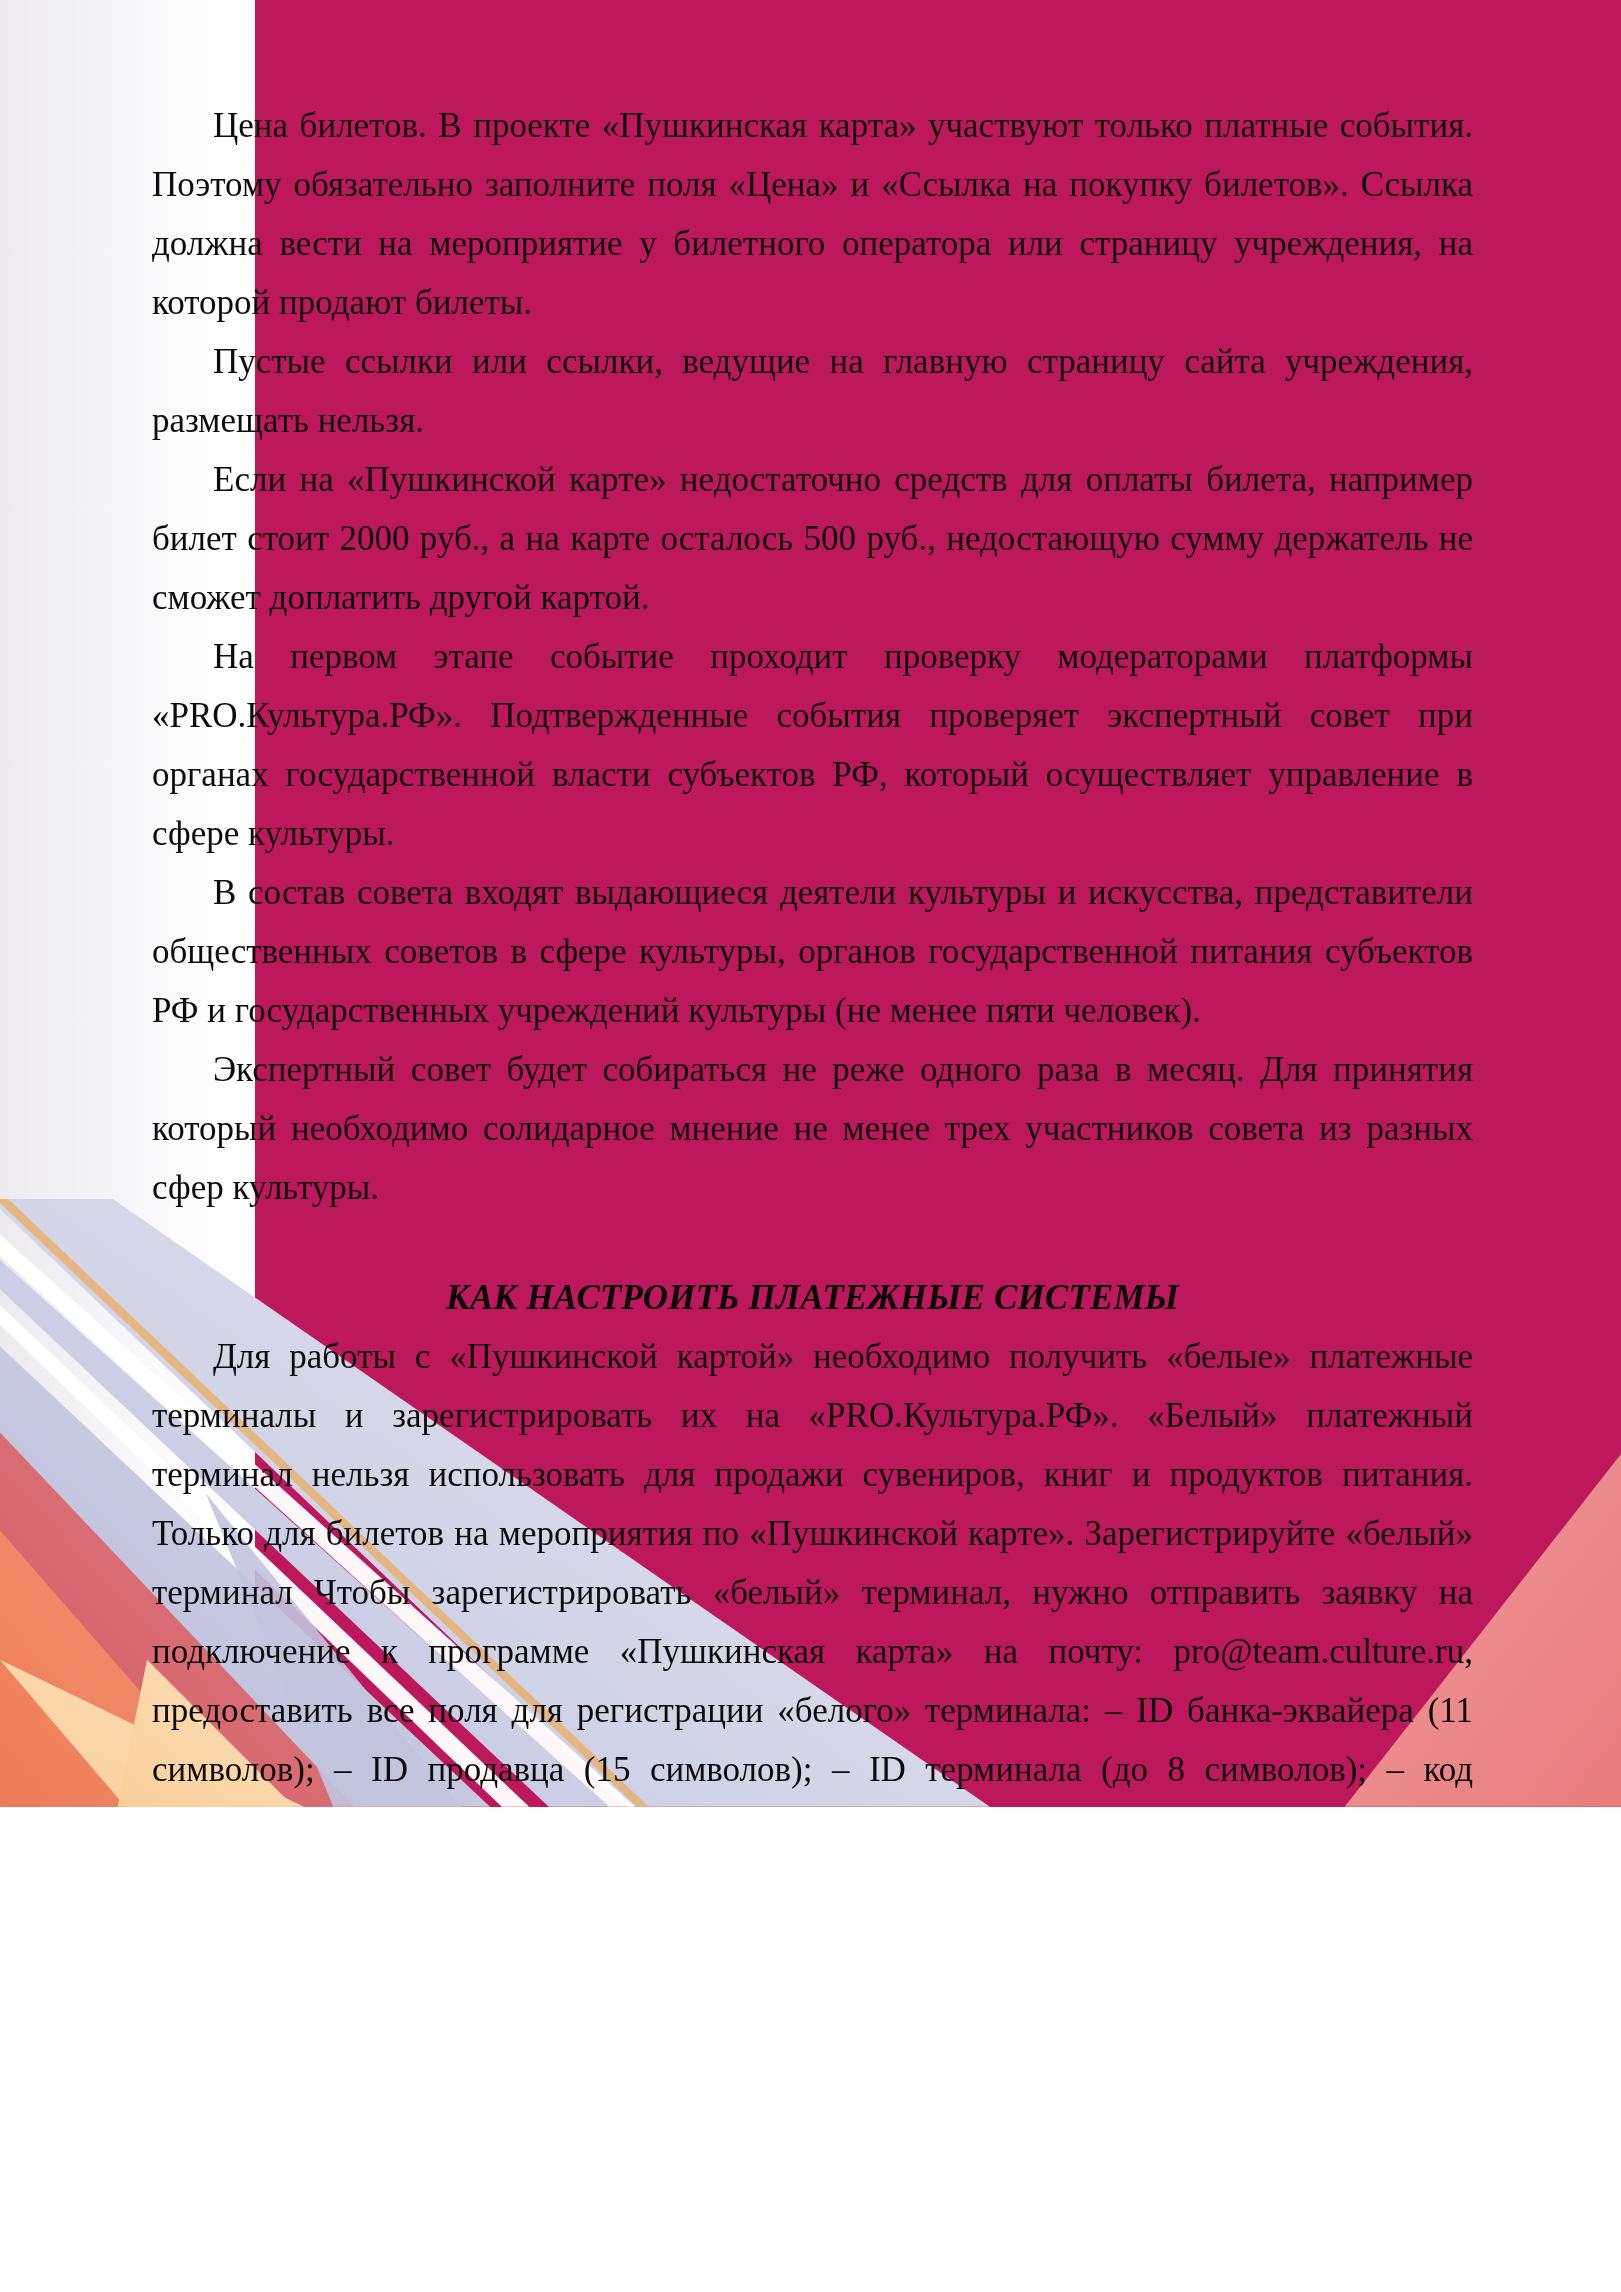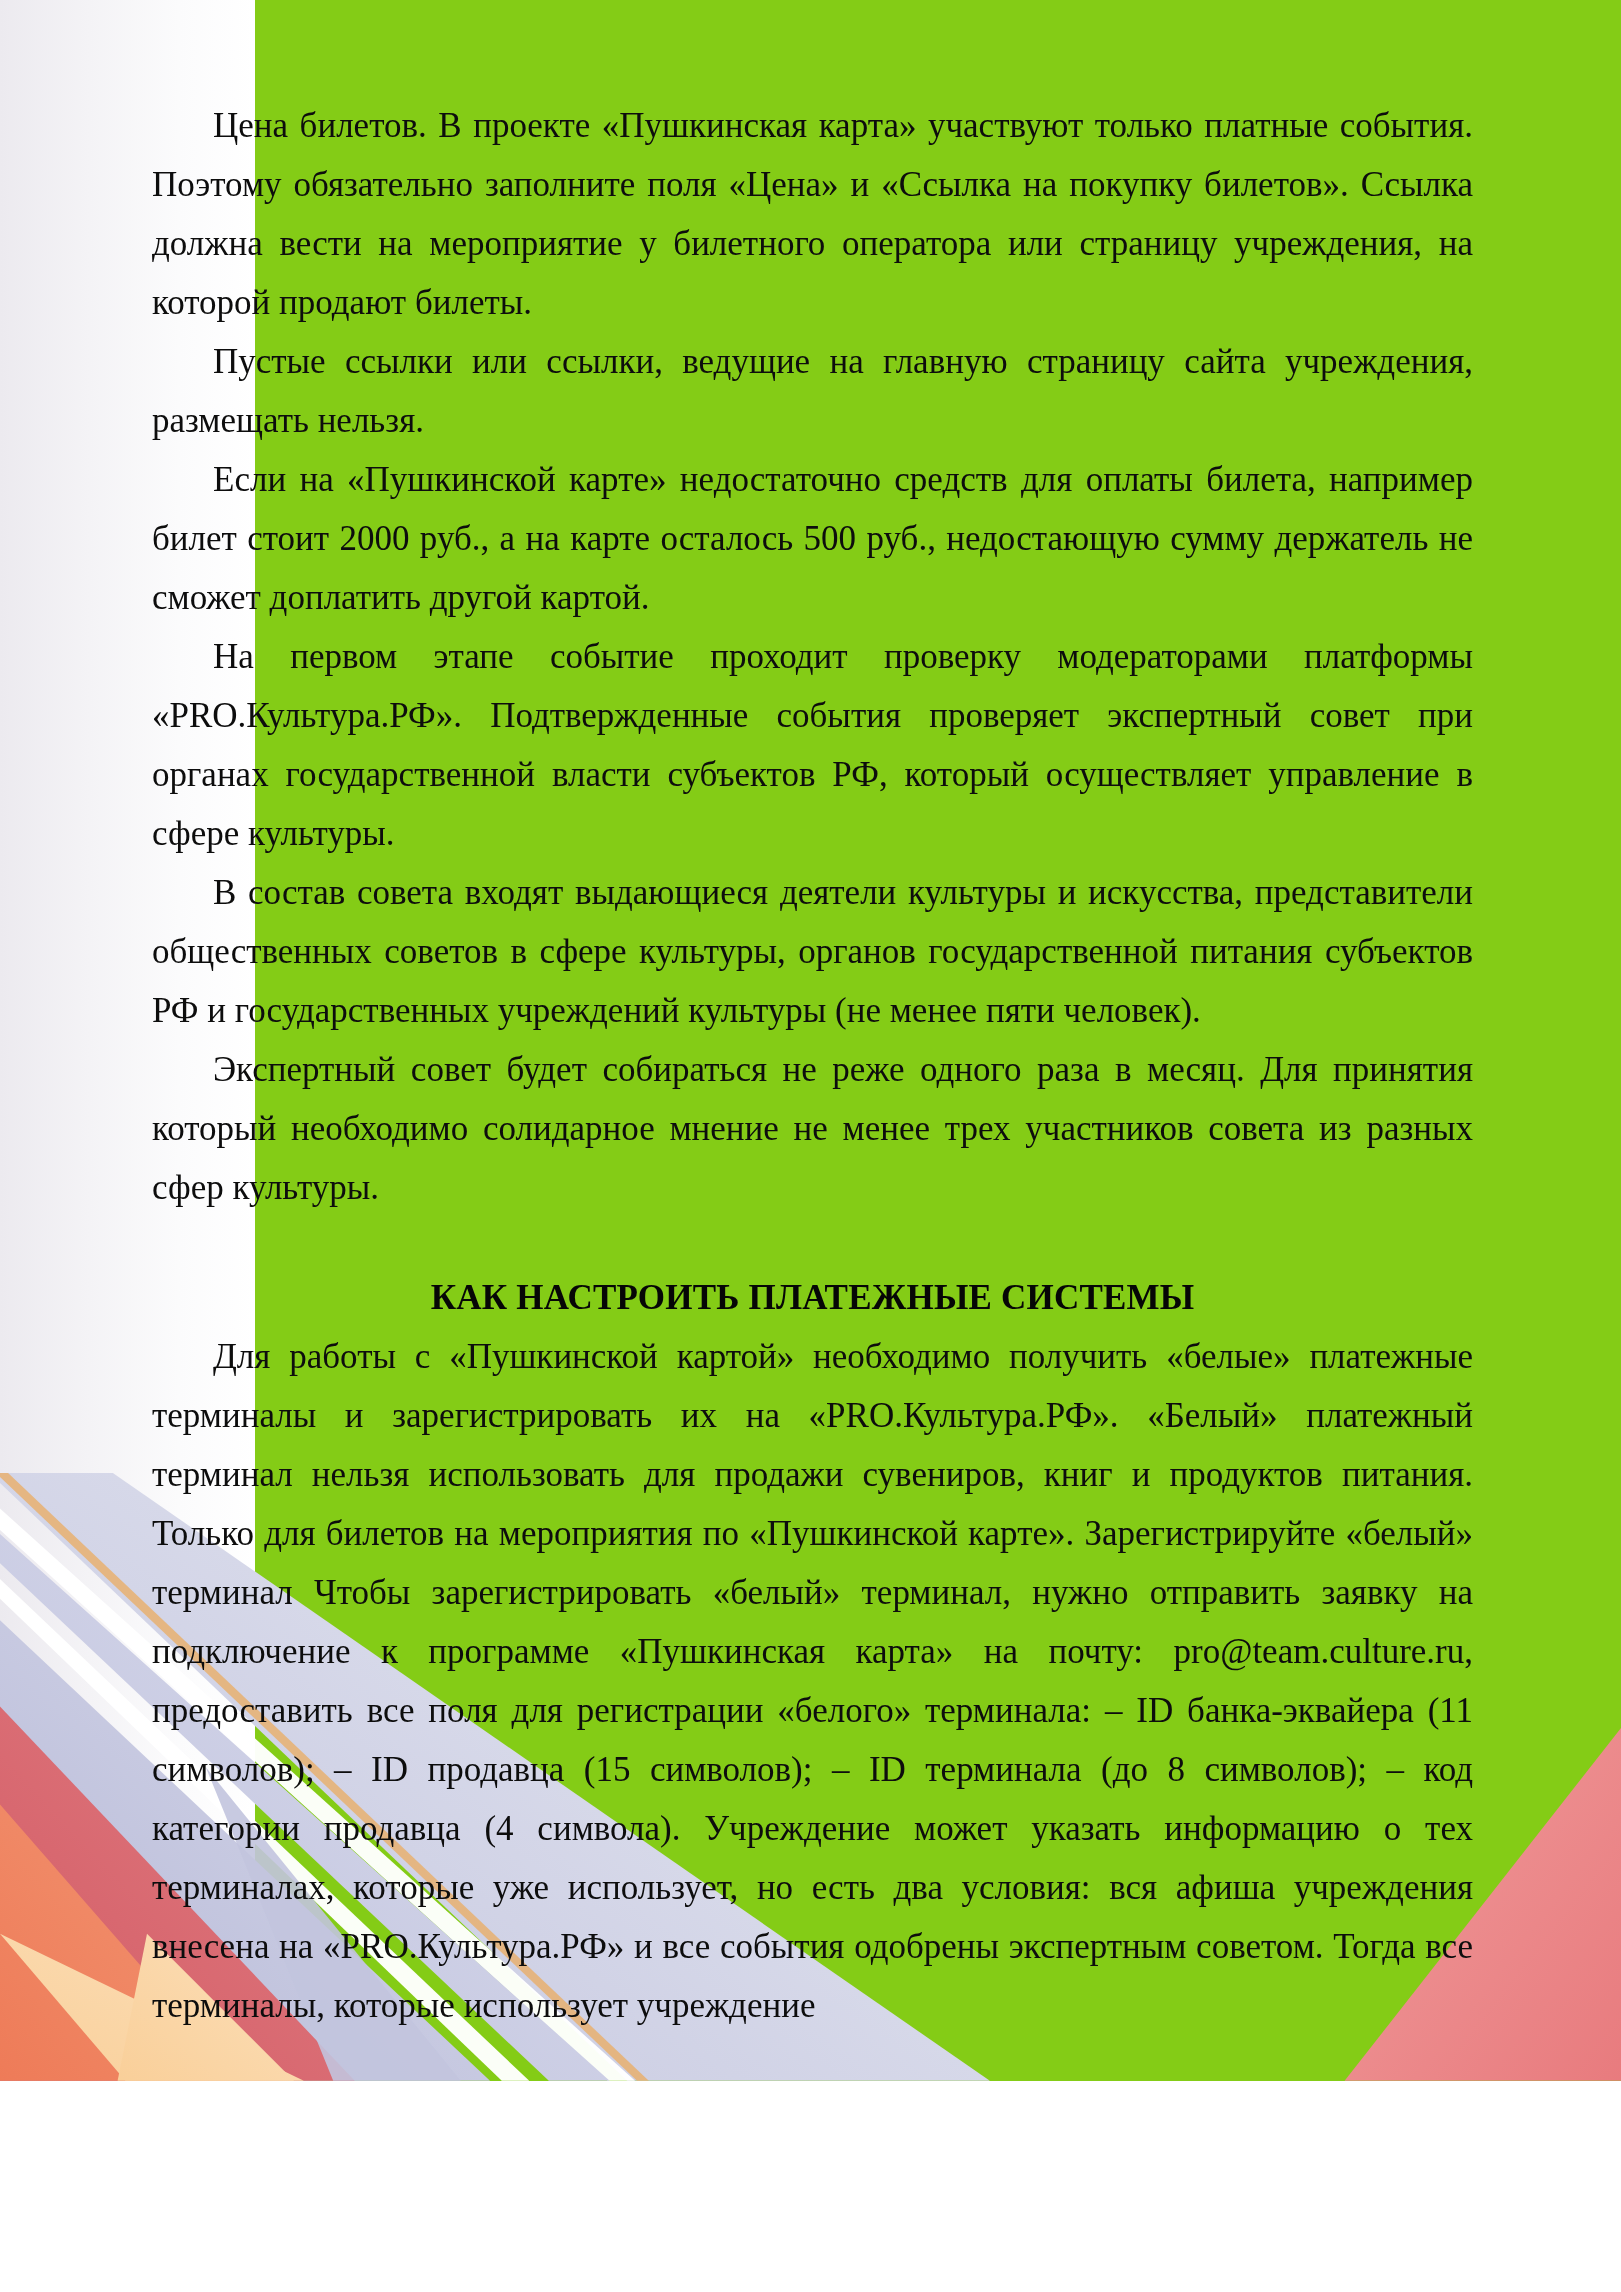--- a/index.html
+++ b/index.html
@@ -7,22 +7,22 @@
     padding: 0;
     background: #ffffff;
   }
   body {
     font-family: "Liberation Serif", "DejaVu Serif", serif;
   }
 
   .page {
     position: relative;
     width: 1621px;
-    height: 2081px;
-    background: #84cc16;
+    height: 1807px;
+    background: #be185d;
     overflow: hidden;
   }
 
   
   .page-wash {
     position: absolute;
     left: 0; top: 0;
     width: 255px; height: 100%;
     background: linear-gradient(to right, #eceaef 0%, #f4f3f6 35%, #fbfbfc 70%, #ffffff 100%);
     pointer-events: none;
@@ -59,20 +59,21 @@
   }
 
   h2.section-heading {
     margin: 0;
     font-size: 35px;
     line-height: 59px;
     color: #060606;
     font-weight: bold;
     text-align: center;
     letter-spacing: 0.2px;
+    font-style: italic;
   }
 
   .gap-before-heading { height: 51px; }
 </style>
 </head>
 <body>
 
 <div class="page">
 
   <div class="page-wash"></div>

